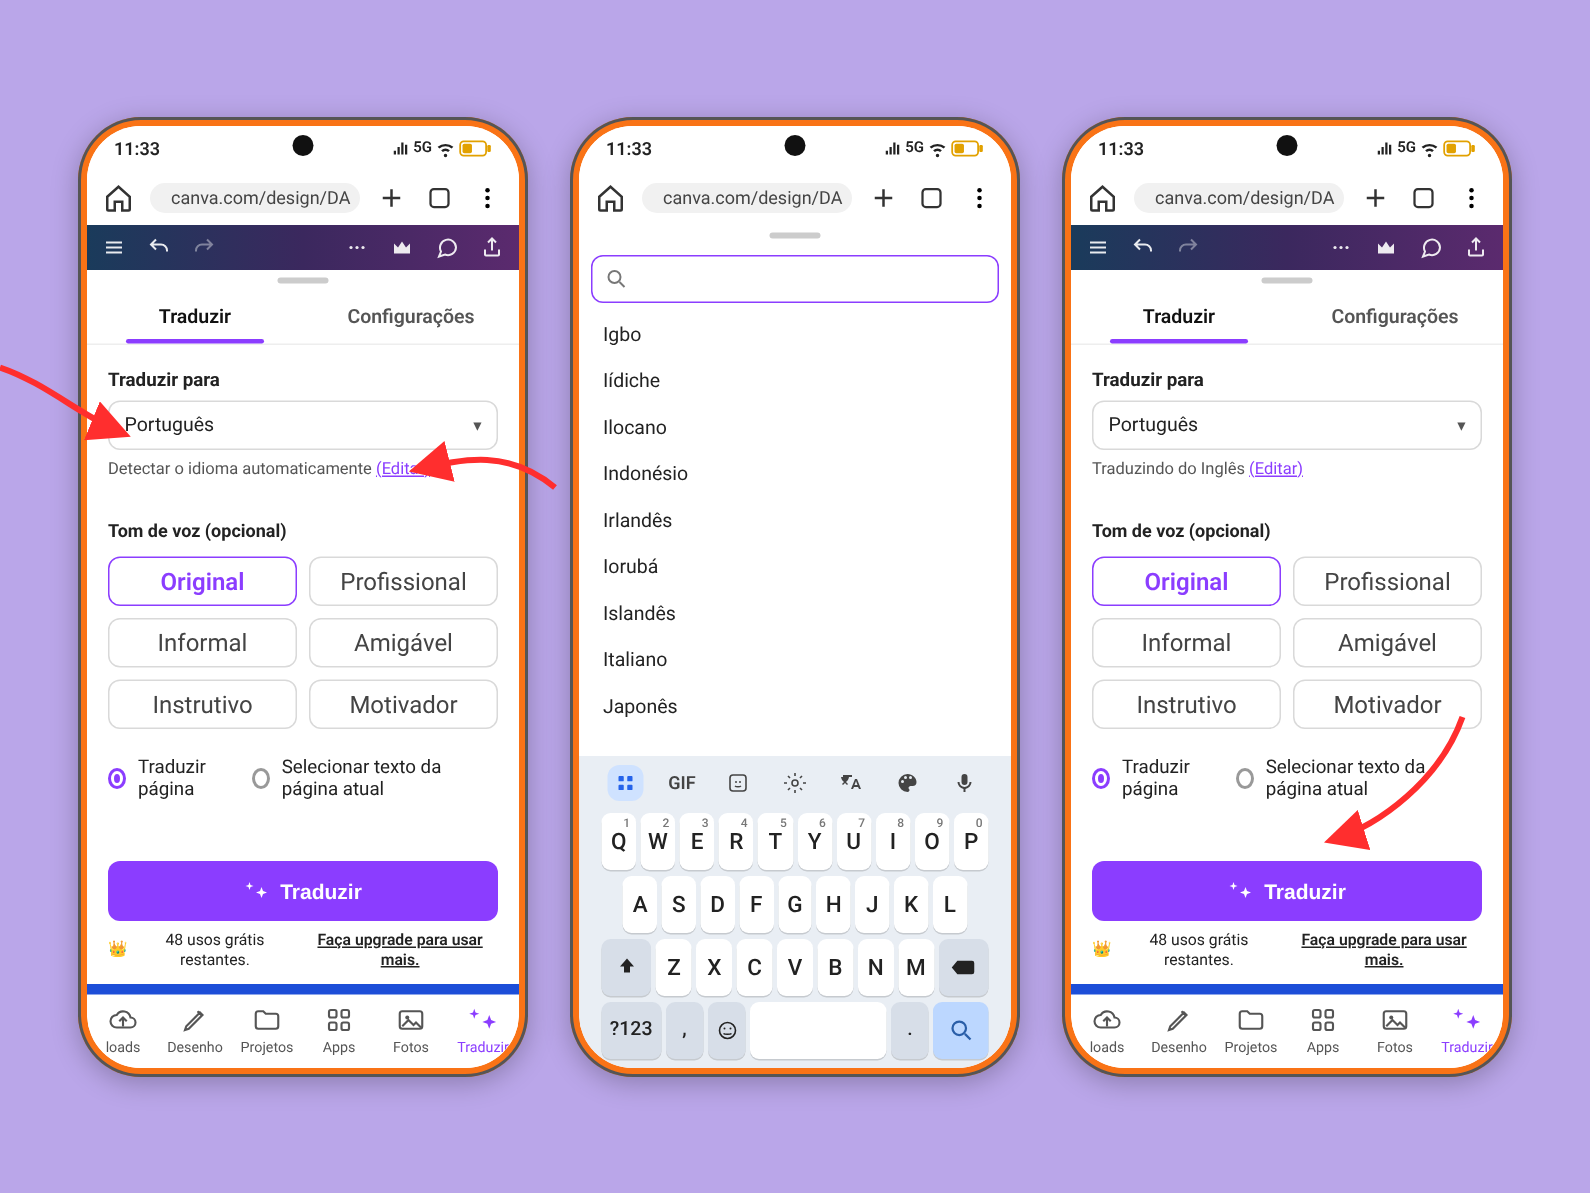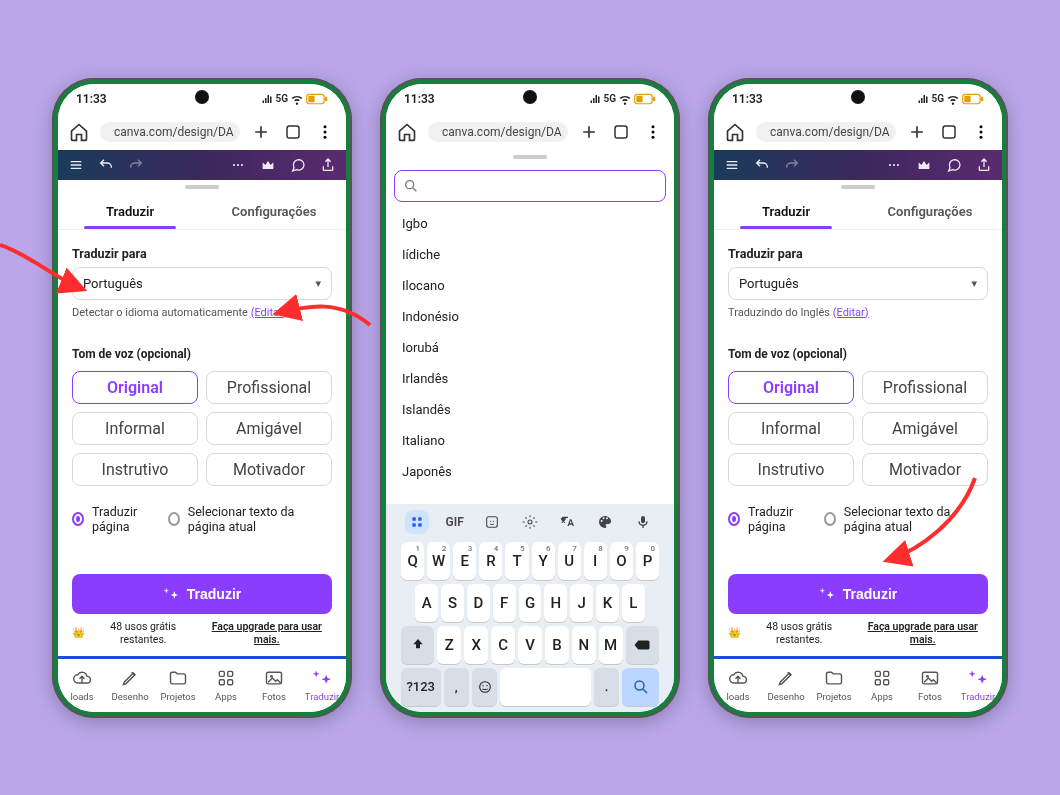--- a/index.html
+++ b/index.html
@@ -25,21 +25,21 @@
     width: 1060px;
     height: 795px;
     display: flex;
     justify-content: center;
     align-items: center;
     gap: 28px;
   }
   .phone {
     width: 300px;
     height: 640px;
-    background: #15803d;
+    background: #f97316;
     border-radius: 42px;
     padding: 6px;
     position: relative;
     box-shadow: 0 4px 18px rgba(0,0,0,.25), inset 0 0 0 2px #555;
   }
   .screen {
     width: 100%;
     height: 100%;
     background: #fff;
     border-radius: 36px;
@@ -129,21 +129,21 @@
   .primary-btn{
     background:var(--purple);color:#fff;border:none;border-radius:8px;
     height:40px;display:flex;align-items:center;justify-content:center;gap:8px;
     font-size:14px;font-weight:600;
   }
 
   .notice{font-size:10.5px;text-align:center;margin:6px 0 4px;display:flex;gap:4px;justify-content:center;align-items:center}
   .notice .u{text-decoration:underline;font-weight:600}
 
   .bottom-nav{
-    height:56px;border-top:3px solid #1d4ed8;display:flex;flex:0 0 auto;
+    height:56px;border-top:7px solid #1d4ed8;display:flex;flex:0 0 auto;
   }
   .nav-item{flex:1;display:flex;flex-direction:column;align-items:center;justify-content:center;gap:3px;font-size:9.5px;color:#555}
   .nav-item.active{color:var(--purple)}
   .nav-item .ic{width:20px;height:20px;display:flex;align-items:center;justify-content:center}
 
   
   .searchbox{
     margin:6px 8px 4px;border:1.5px solid var(--purple);border-radius:8px;height:32px;
     display:flex;align-items:center;padding:0 8px;gap:6px;color:#888;font-size:13px;
   }
@@ -446,22 +446,22 @@
             <circle cx="10" cy="10" r="6" fill="none" stroke="#777" stroke-width="2"></circle>
             <path stroke="#777" stroke-width="2" d="M20 20l-5-5"></path>
           </svg>
       </div>
 
       <div class="lang-list">
         <div class="lang-item">Igbo</div>
         <div class="lang-item">Iídiche</div>
         <div class="lang-item">Ilocano</div>
         <div class="lang-item">Indonésio</div>
+        <div class="lang-item">Irlandês</div>
         <div class="lang-item">Iorubá</div>
-        <div class="lang-item">Irlandês</div>
         <div class="lang-item">Islandês</div>
         <div class="lang-item">Italiano</div>
         <div class="lang-item">Japonês</div>
       </div>
 
       <div class="kbd">
         <div class="kbd-toolbar">
           <span class="ic grid">
               <svg viewBox="0 0 24 24" width="14" height="14">
                 <g fill="currentColor">

